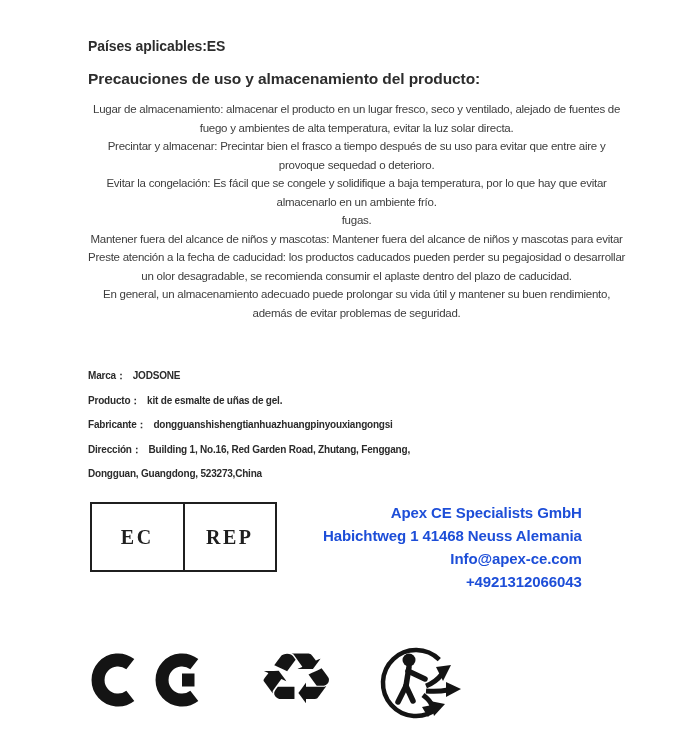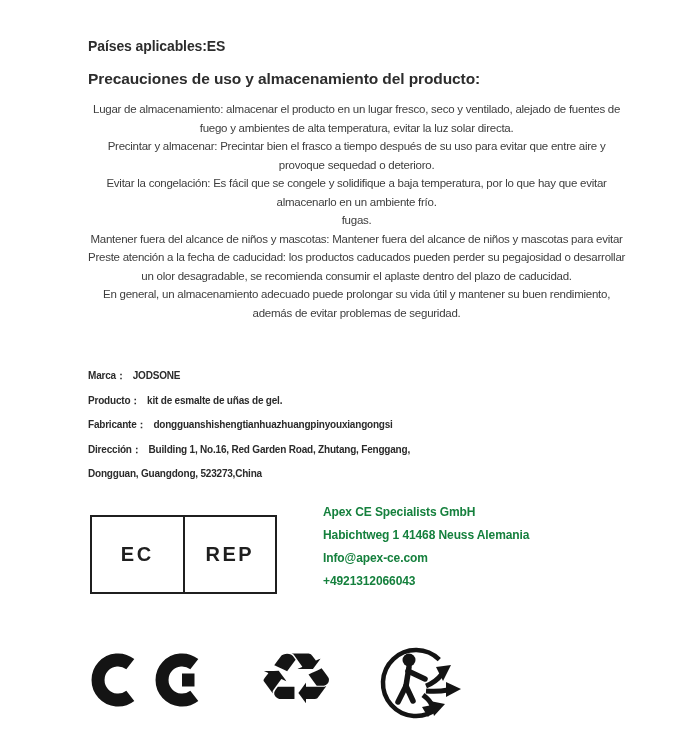--- a/index.html
+++ b/index.html
@@ -34,36 +34,36 @@
   .product-info {
     left: 88px; top: 364px;
     font-size: 10px; font-weight: bold; color: #2b2b2b;
     line-height: 24.5px; letter-spacing: -0.2px;
   }
   .product-info .irow { white-space: nowrap; }
   .info-label { margin-right: 7px; }
   .info-label:empty { display: none; margin: 0; }
 
   .ecrep-box {
-    left: 90px; top: 515px;
-    width: 187px; height: 79px;
+    left: 90px; top: 502px;
+    width: 187px; height: 70px;
     border: 2px solid #1f1f1f;
-    display: flex; box-sizing: border-box;
+    display: flex; box-sizing: border-box; font-family: Liberation Serif, serif;
   }
   .ecrep-cell {
     flex: 1; display: flex; align-items: center; justify-content: center;
     font-size: 20px; font-weight: bold; color: #1f1f1f;
     letter-spacing: 2.5px;
   }
   .ecrep-cell.first { border-right: 2px solid #1f1f1f; }
 
   .rep-contact {
     left: 323px; top: 501px;
-    font-size: 12px; font-weight: bold; color: #15803d;
-    line-height: 23px; letter-spacing: -0.1px;
+    font-size: 15px; font-weight: bold; color: #1d4ed8;
+    line-height: 23px; letter-spacing: -0.1px; text-align: right;
   }
   .rep-contact .cline { white-space: nowrap; }
 
   .ce-mark { left: 90px; top: 651px; }
   .recycle-mark {
     left: 238px; top: 639px; width: 116px; height: 80px;
     display: flex; align-items: center; justify-content: center;
   }
   .recycle-glyph {
     font-family: "DejaVu Sans", sans-serif;

